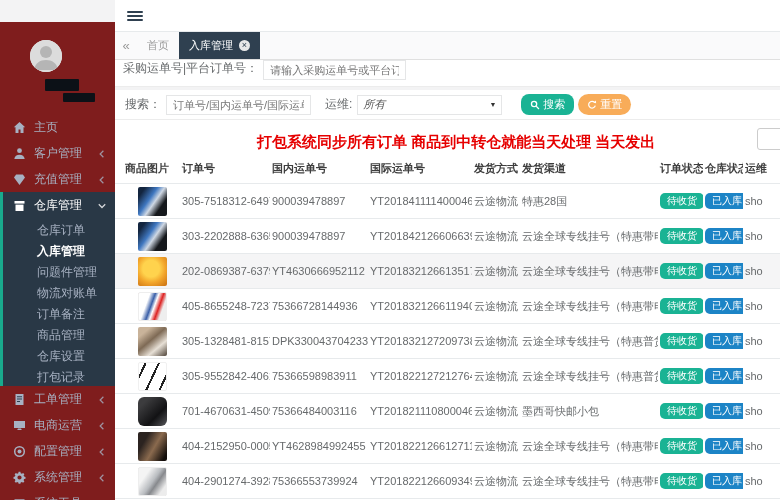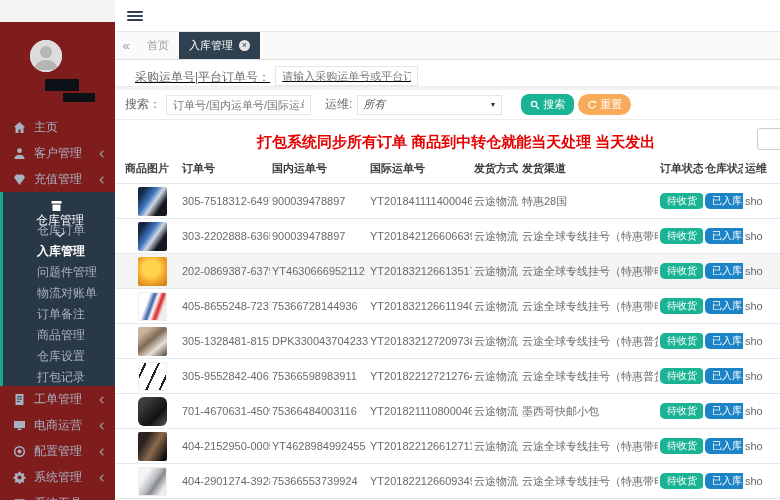--- a/index.html
+++ b/index.html
@@ -16,37 +16,37 @@
   .redact.r1 { width:34px; height:12px; margin:7px 0 2px 30px; }
   .redact.r2 { width:32px; height:9px; margin-left:48px; }
   .nav { margin-top:4px; }
   .nav-item { display:flex; align-items:center; padding:7px 8px 7px 13px; cursor:pointer; height:26px; }
   .nav-item .ic { width:13px; height:13px; margin-right:8px; flex:none; display:inline-flex; }
   .nav-item .ic svg { width:13px; height:13px; fill:currentColor; }
   .nav-item .lbl { flex:1; font-size:12px; white-space:nowrap; }
   .nav-item .chev { width:10px; height:10px; opacity:.8; }
   .nav-item .chev svg { width:10px; height:10px; }
   .nav-group.active { border-left:3px solid #19aa8d; background:#293846; }
-  .nav-group.active > .nav-item { padding-left:10px; color:#ffffff;flex-direction:column; }
+  .nav-group.active > .nav-item { padding-left:10px; color:#ffffff; }
   .submenu .sub-item { padding:4px 12px 4px 34px; height:21px; cursor:pointer; font-size:12px; color:#a7b1c2; white-space:nowrap; }
   .sub-item.active { color:#ffffff; font-weight:bold; }
 
   
   .content { flex:1; display:flex; flex-direction:column; background:#f3f3f4; overflow:hidden; }
   .topbar { height:32px; background:#fff; border-bottom:1px solid #e7eaec; display:flex; align-items:center; padding-left:12px; }
   .hamburger { width:16px; cursor:pointer; }
   .hamburger i { display:block; height:2px; background:#2f4050; margin:2px 0; border-radius:1px; }
   .tabbar { height:28px; background:#fafafb; border-bottom:1px solid #e0e0e0; display:flex; align-items:stretch; }
   .tab-back { width:22px; display:flex; align-items:center; justify-content:center; color:#999; font-size:13px; cursor:pointer; }
   .tab { display:flex; align-items:center; padding:0 10px; font-size:11px; color:#999; cursor:pointer; }
   .tab.active { background:#2f4050; color:#fff; }
   .tab-close { display:inline-flex; align-items:center; justify-content:center; width:11px; height:11px; border-radius:50%; background:#e8e8e8; color:#2f4050; font-size:9px; line-height:1; margin-left:6px; cursor:pointer; }
 
   .panel { background:#fff; }
-  .filter1 { height:27px; display:flex; align-items:flex-end; padding-left:20px; border-bottom:1px solid #ececec;text-decoration:underline; }
+  .filter1 { height:27px; display:flex; align-items:flex-start; padding-left:8px; border-bottom:1px solid #ececec; }
   .filter1 .flabel { color:#676a6c; }
   .filter1 input { width:143px; height:20px; border:1px solid #e5e6e7; padding:0 6px; font-size:11px; color:#555; margin-left:5px; }
   .gap { height:3px; background:#f3f3f4; }
   .filter2 { height:30px; display:flex; align-items:center; padding-left:10px; border-bottom:1px solid #ececec; }
   .filter2 .flabel { color:#676a6c; }
   .filter2 input { width:145px; height:20px; border:1px solid #e5e6e7; padding:0 6px; font-size:11px; color:#555; margin:0 14px 0 5px; }
   .selectbox { width:145px; height:20px; border:1px solid #e5e6e7; display:flex; align-items:center; padding:0 5px; color:#555; margin-left:5px; cursor:pointer; }
   .selectbox .val { flex:1; font-size:11px;font-style:italic; }
   .selectbox .caret { font-size:7px; color:#333; }
   .btn { height:21px; border:none; border-radius:11px; color:#fff; font-size:11px; display:inline-flex; align-items:center; padding:0 9px; cursor:pointer; }

